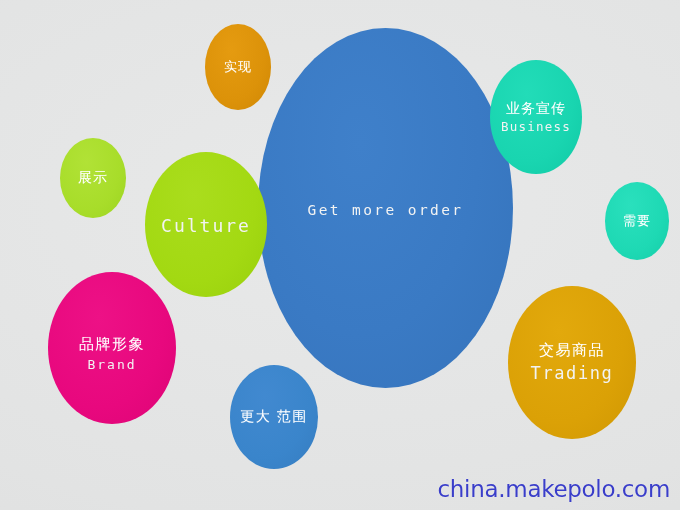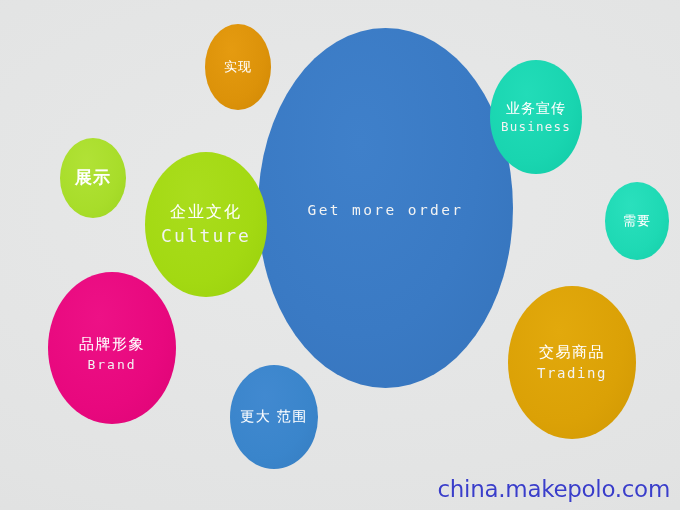--- a/index.html
+++ b/index.html
@@ -89,21 +89,21 @@
   
   #bubble-trading {
     left: 508px;
     top: 286px;
     width: 128px;
     height: 153px;
     background: #dba106;
     background-image: radial-gradient(ellipse at 40% 30%, #e2a90c 0%, #dba106 60%, #cf9703 100%);
   }
   #bubble-trading .cn { font-size: 15px; letter-spacing: 1.5px; }
-  #bubble-trading .en { font-size: 14px; letter-spacing: 1.6px; margin-top: 3px; }
+  #bubble-trading .en { font-size: 17px; letter-spacing: 1.6px; margin-top: 3px; }
 
   
   #bubble-business {
     left: 490px;
     top: 60px;
     width: 92px;
     height: 114px;
     background: #19d5b0;
     background-image: radial-gradient(ellipse at 40% 30%, #22dcb8 0%, #19d5b0 60%, #10c9a5 100%);
   }
@@ -123,21 +123,21 @@
 
   
   #bubble-zhanshi {
     left: 60px;
     top: 138px;
     width: 66px;
     height: 80px;
     background: #a8dd2a;
     background-image: radial-gradient(ellipse at 40% 30%, #b1e236 0%, #a8dd2a 60%, #9cd421 100%);
   }
-  #bubble-zhanshi .cn { font-size: 17px; letter-spacing: 1px; font-weight: bold; }
+  #bubble-zhanshi .cn { font-size: 14px; letter-spacing: 1px; }
 
   
   #bubble-xuyao {
     left: 605px;
     top: 182px;
     width: 64px;
     height: 78px;
     background: #1ed9b4;
     background-image: radial-gradient(ellipse at 40% 30%, #2ae0bd 0%, #1ed9b4 60%, #14cda8 100%);
   }
@@ -178,21 +178,20 @@
 
   <div class="bubble" id="bubble-shixian">
     <div class="cn">实现</div>
   </div>
 
   <div class="bubble" id="bubble-zhanshi">
     <div class="cn">展示</div>
   </div>
 
   <div class="bubble" id="bubble-culture">
-    <div class="cn">企业文化</div>
     <div class="en">Culture</div>
   </div>
 
   <div class="bubble" id="bubble-brand">
     <div class="cn">品牌形象</div>
     <div class="en">Brand</div>
   </div>
 
   <div class="bubble" id="bubble-fanwei">
     <div class="cn">更大 范围</div>

